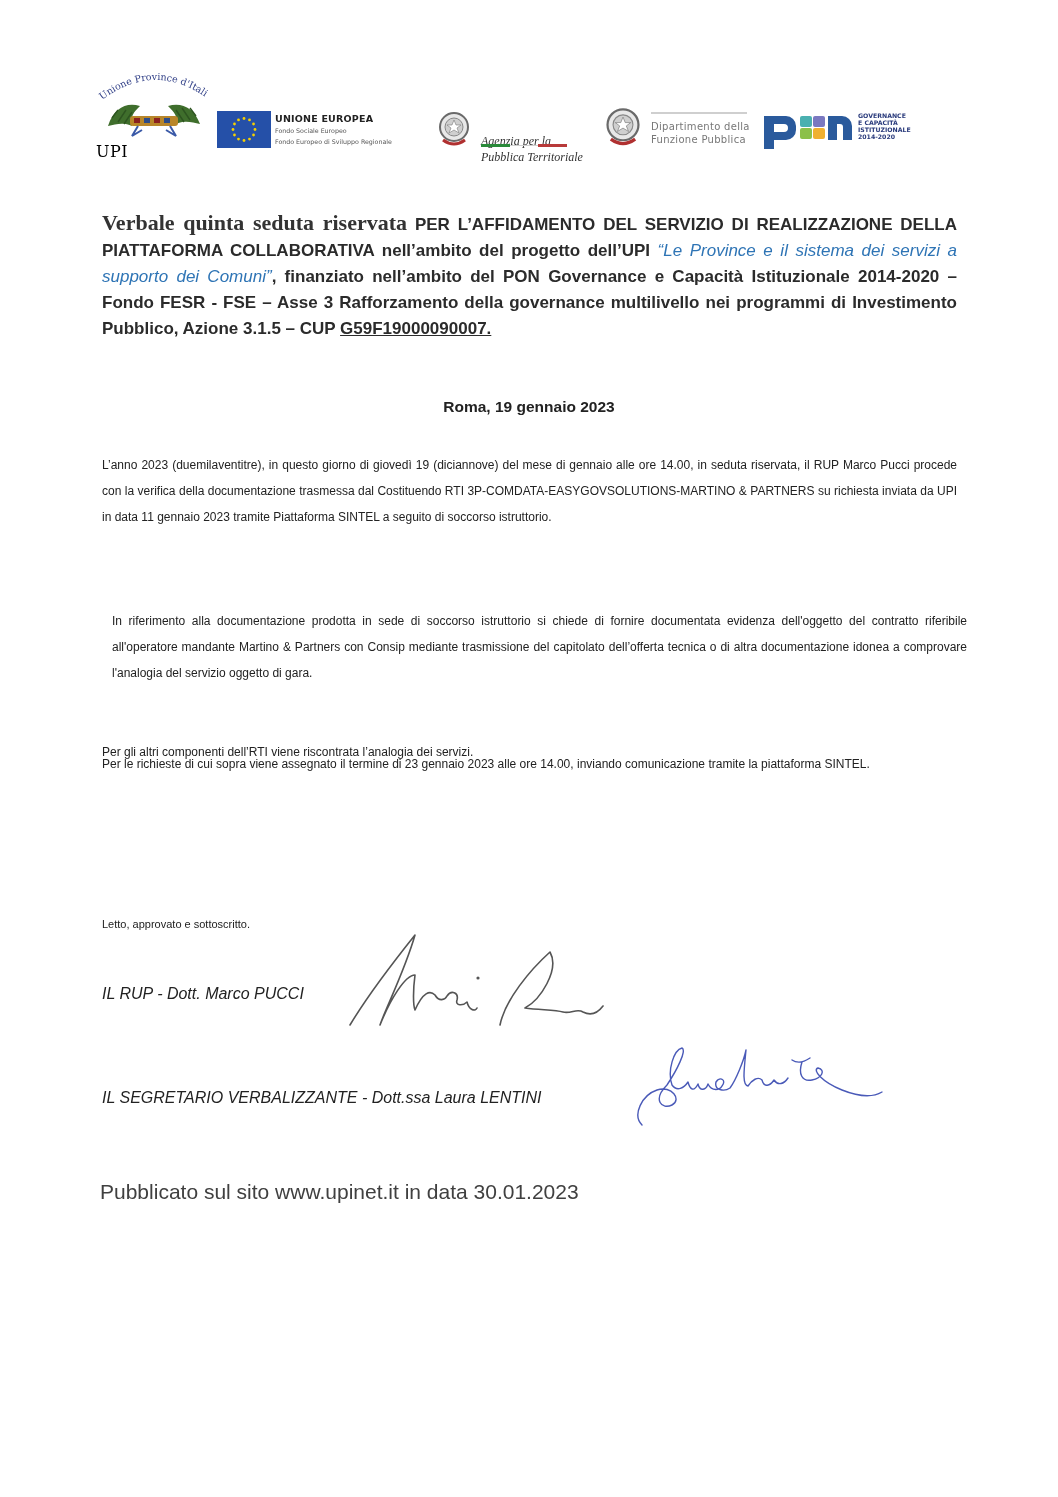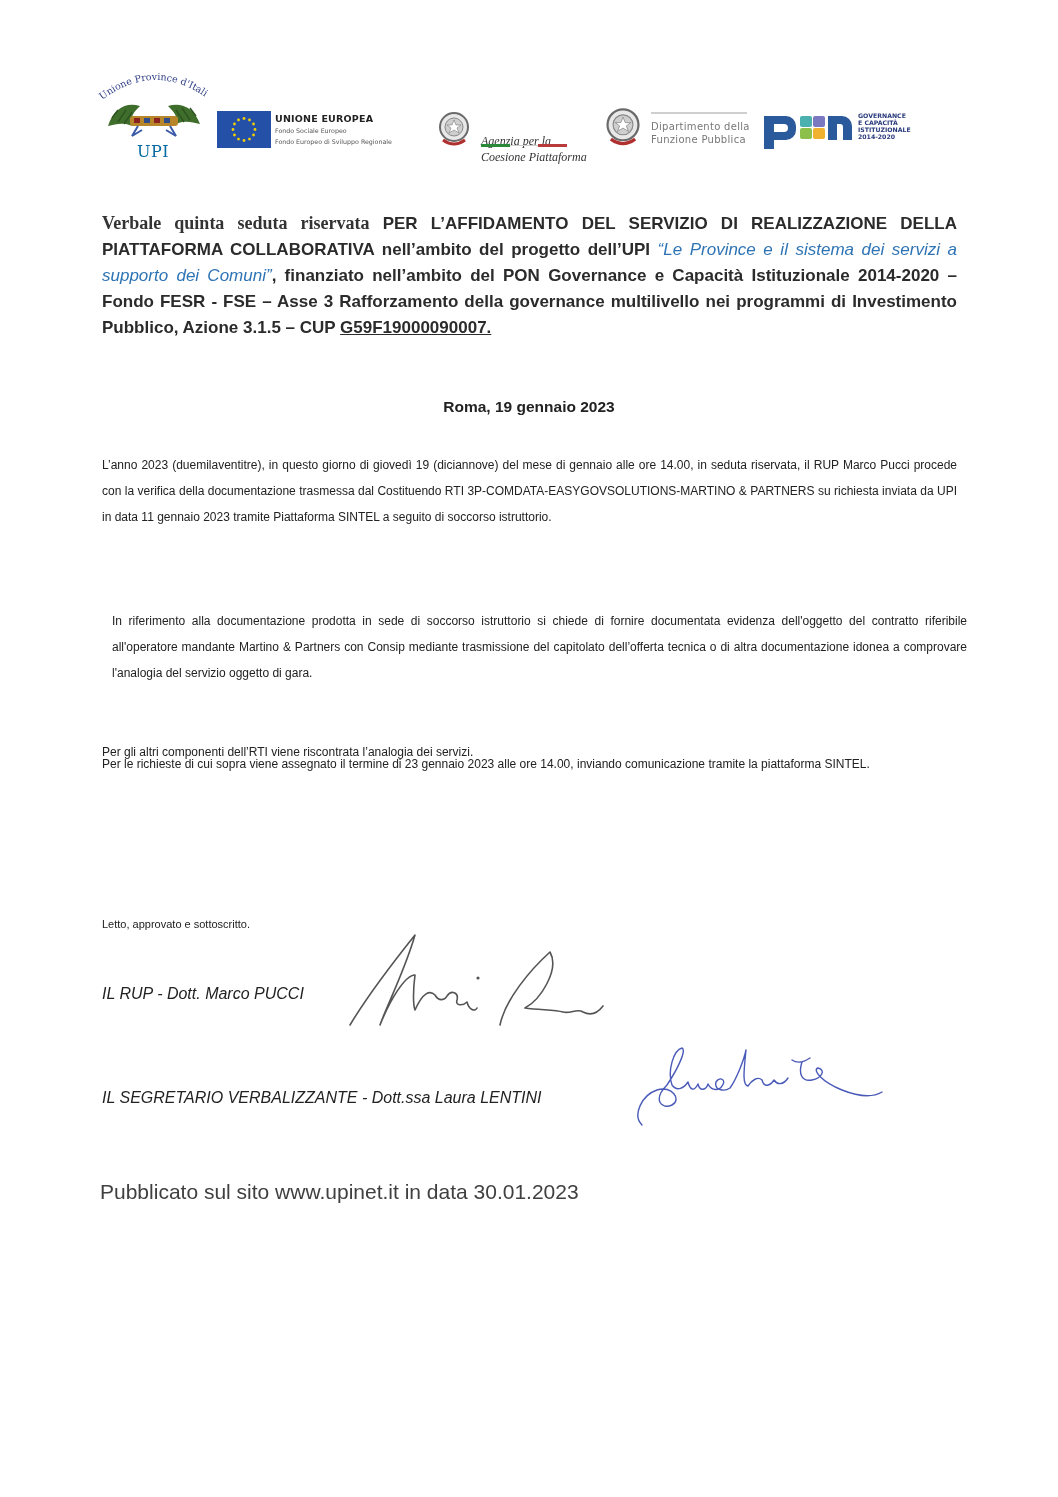--- a/index.html
+++ b/index.html
@@ -6,22 +6,22 @@
     body {
       width: 1058px; height: 1497px; position: relative; overflow: hidden;
       font-family: "DejaVu Sans", sans-serif; color: #1a1a1a;
     }
     .abs { position: absolute; }
 
     
     .upi-logo { left: 96px; top: 66px; width: 114px; height: 100px; }
     .upi-arc { left: 0; top: 0; width: 114px; height: 40px; }
     .upi-text {
-      left: 0; top: 76px; width: 114px; text-align: center;
-      font-family: "DejaVu Serif", serif; font-size: 16px; color: #0369a1; letter-spacing: 0.5px;
+      left: 0; top: 76px; width: 114px; text-align: left;
+      font-family: "DejaVu Serif", serif; font-size: 16px; color: #000000; letter-spacing: 0.5px;
     }
     .eu-logo { left: 217px; top: 111px; width: 190px; height: 40px; }
     .eu-flag { left: 0; top: 0; width: 54px; height: 37px; background: #2550a8; }
     .eu-title { left: 58px; top: 2px; font-size: 9.5px; font-weight: bold; color: #222; letter-spacing: 0.2px; }
     .eu-sub { left: 58px; font-size: 6.3px; color: #555; white-space: nowrap; }
     .eu-sub.s1 { top: 16px; }
     .eu-sub.s2 { top: 27px; }
 
     .act-logo { left: 437px; top: 108px; width: 140px; height: 44px; }
     .emblem { width: 34px; height: 38px; }
@@ -45,21 +45,21 @@
     .pon-caption.c2 { top: 10px; }
     .pon-caption.c3 { top: 17px; }
     .pon-caption.c4 { top: 24px; }
 
     
     .heading {
       left: 102px; top: 210px; width: 855px;
       font-family: "Liberation Sans", sans-serif; font-weight: bold; font-size: 17px; line-height: 26px;
       color: #2b2b2b; text-align: justify; text-align-last: left;
     }
-    .heading .serif-lead { font-family: "Liberation Serif", serif; font-size: 18px; color: #333; }
+    .heading .serif-lead { font-family: "Liberation Serif", serif; font-size: 22px; color: #333; }
     .heading .blue-italic { color: #2e74b5; font-style: italic; font-weight: normal; }
     .heading .cup-code { text-decoration: underline; }
 
     
     .place-date {
       left: 0; width: 1058px; top: 398px; text-align: center;
       font-family: "Liberation Sans", sans-serif; font-weight: bold; font-size: 15.5px; color: #222;
     }
     .para {
       left: 102px; width: 855px;
@@ -133,21 +133,21 @@
 </div>
 
 <div class="abs act-logo">
   <svg class="abs emblem" style="left:0;top:2px" viewBox="0 0 34 38">
     <circle cx="17" cy="17" r="14" fill="#e8e8e8" stroke="#6a6a6a" stroke-width="2"></circle>
     <circle cx="17" cy="17" r="9" fill="#cfcfcf" stroke="#888" stroke-width="1"></circle>
     <polygon points="17,10 19,15 24,15 20,18 22,23 17,20 12,23 14,18 10,15 15,15" fill="#fff" stroke="#777" stroke-width="0.6"></polygon>
     <path d="M6,30 Q17,38 28,30" stroke="#b03030" stroke-width="3" fill="none"></path>
   </svg>
   <div class="abs act-text l1">Agenzia per la</div>
-  <div class="abs act-text l2">Coesione Piattaforma</div>
+  <div class="abs act-text l2">Pubblica Territoriale</div>
   <div class="abs tricolor">
     <span style="background:#2a8a3a"></span>
       <span style="background:#cfcfcf;height:1px;margin-top:1px"></span>
       <span style="background:#b83a3a"></span>
   </div>
 </div>
 
 <div class="abs dfp-logo">
   <svg class="abs emblem" style="left:0;top:2px;width:40px;height:42px" viewBox="0 0 34 38">
     <circle cx="17" cy="17" r="14" fill="#e8e8e8" stroke="#6a6a6a" stroke-width="2"></circle>

